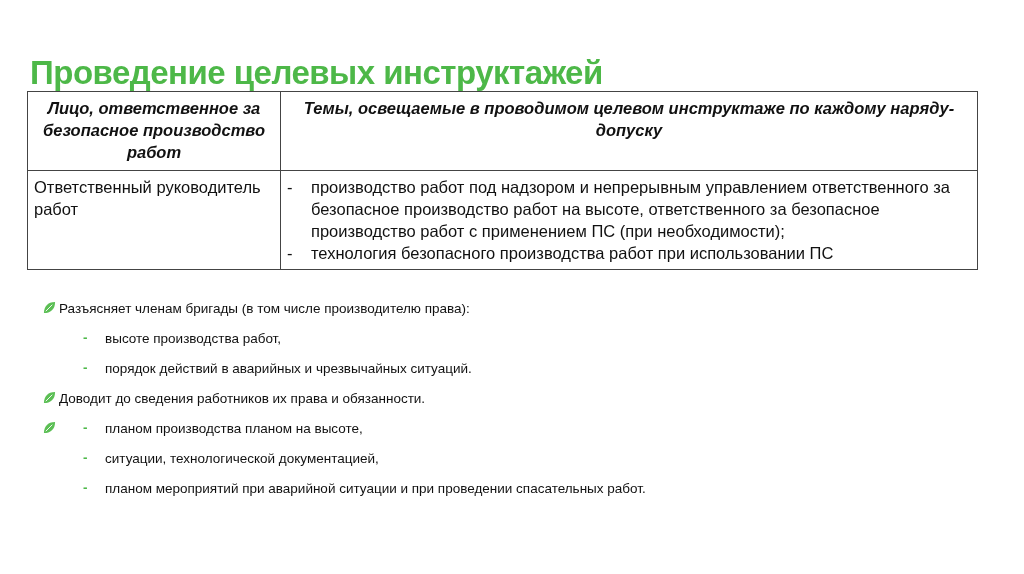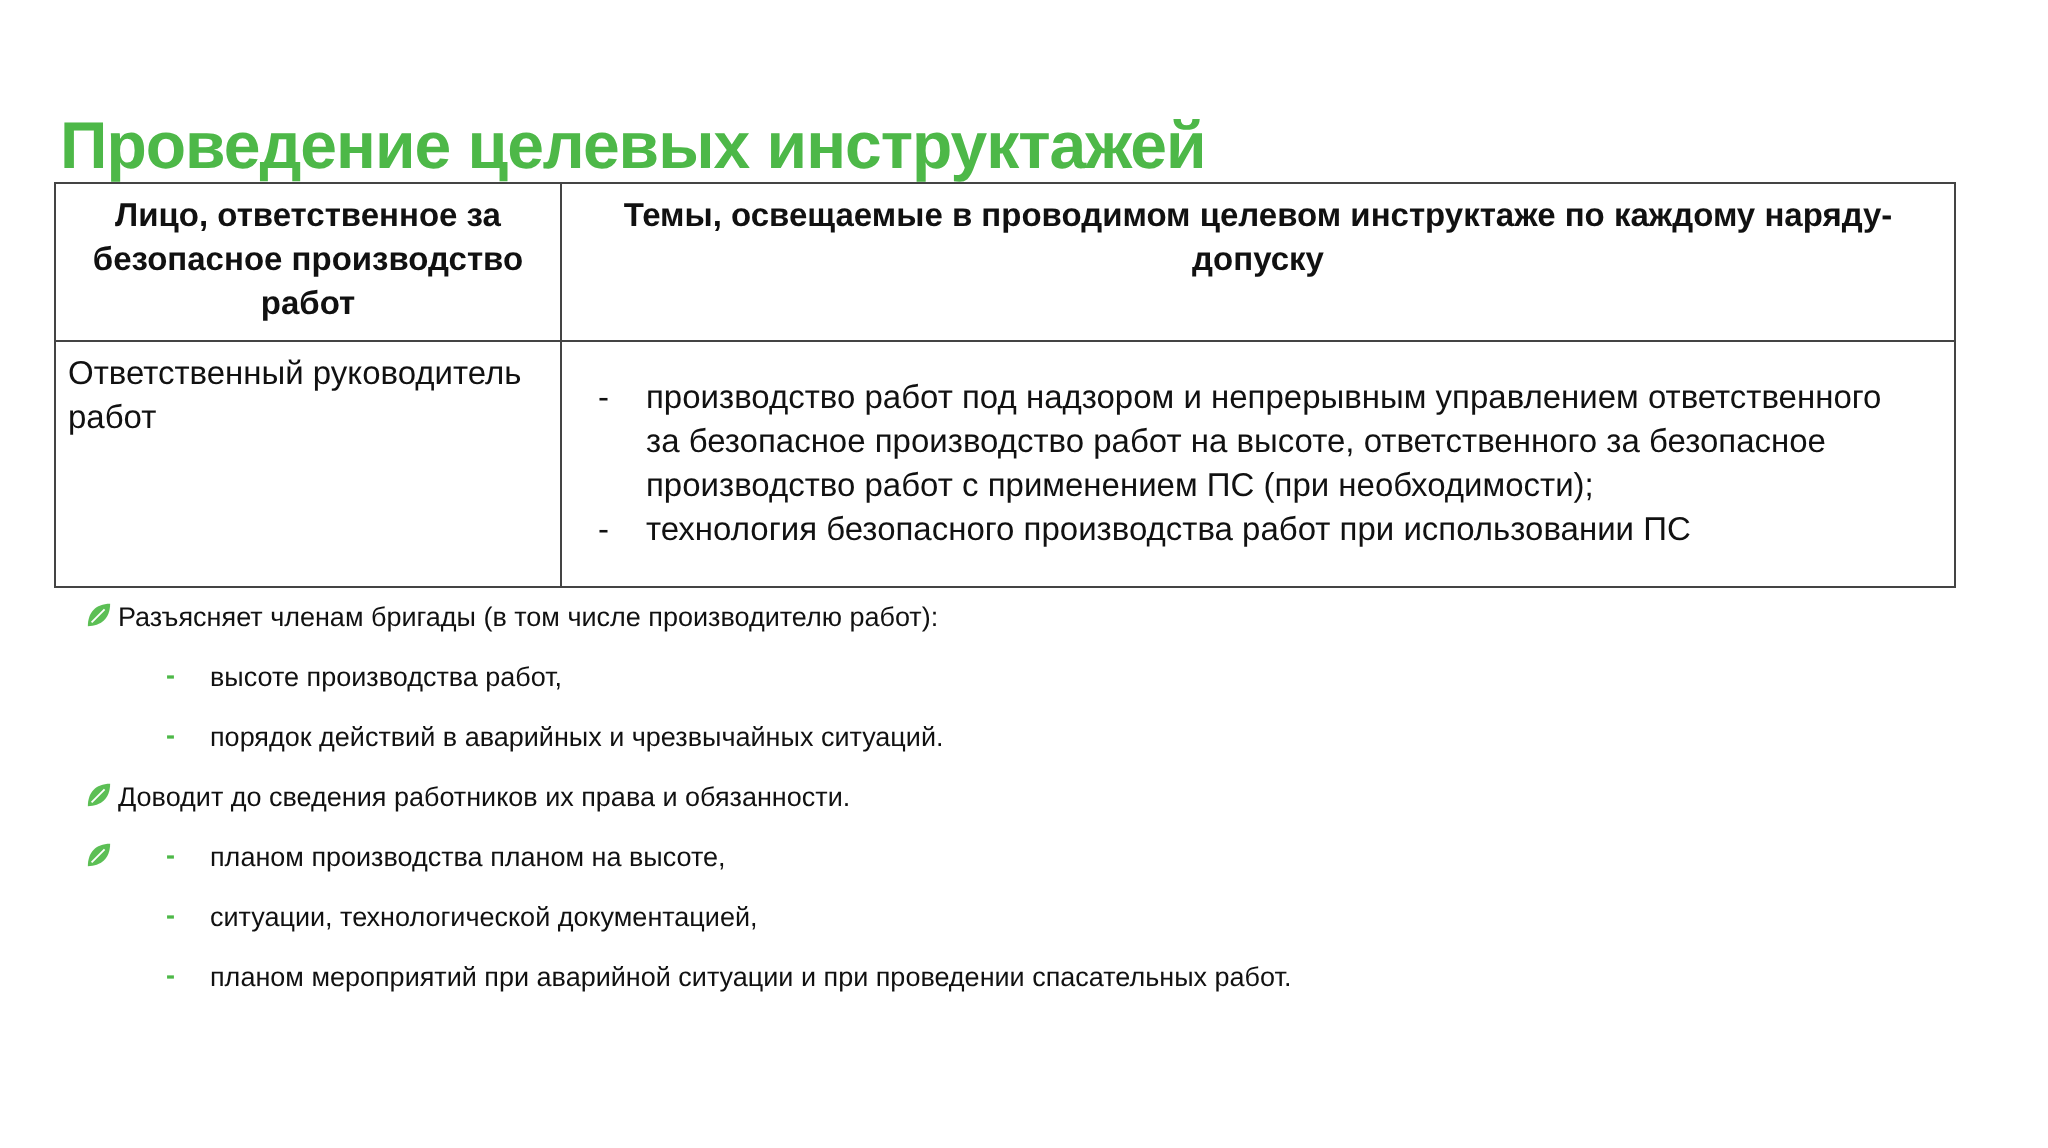--- a/index.html
+++ b/index.html
@@ -1,22 +1,22 @@
 <!DOCTYPE html>
 <html><head>
   <meta charset="utf-8">
   <style>
     html, body { margin: 0; padding: 0; background: #ffffff; }
     body { width: 1024px; height: 574px; position: relative; overflow: hidden; font-family: "Liberation Sans", sans-serif; color: #111; }
     .title { position: absolute; left: 30px; top: 30px; font-size: 33px; font-weight: bold; color: #4db848; letter-spacing: -0.5px; font-family: "Liberation Sans", sans-serif; margin-top: 24px; }
     table.main { position: absolute; left: 27px; top: 91px; width: 951px; border-collapse: collapse; font-size: 16.5px; }
     table.main td, table.main th { border: 1.5px solid #444; vertical-align: top; padding: 5px 6px; line-height: 22px; }
-    table.main th { font-weight: bold; text-align: center; height: 68px; }
+    table.main th { font-weight: bold; text-align: center; height: 68px; font-style: italic; }
     table.main th.c1 { width: 240px; }
-    .topics { list-style: none; margin: 12px; padding: 0; }
+    .topics { list-style: none; margin: 0; padding: 0; }
     .topics li { position: relative; padding-left: 24px; }
     .topics li::before { content: "-"; position: absolute; left: 0; }
     .bullets { position: absolute; left: 43px; top: 298px; width: 935px; font-size: 13.5px; line-height: 22px; }
     .b { position: relative; padding-left: 16px; margin-bottom: 8px; text-align: justify; }
     .leaf { position: absolute; left: 0; top: 3px; width: 13px; height: 13px; }
     .sub { position: relative; padding-left: 62px; margin-bottom: 8px; }
     .dash { position: absolute; left: 40px; top: -1px; color: #4db848; font-weight: bold; }
   </style>
 </head>
 <body>
@@ -40,21 +40,21 @@
   </tr>
 </tbody>
   </table>
 
 <div class="bullets">
   <div class="b">
     <svg class="leaf" viewBox="0 0 14 14">
         <path d="M1 13 C1 6 5 1 13 1 C13 9 8 13 1 13 Z" fill="#5cbf55"></path>
         <path d="M3 11 L10 4" stroke="#fff" stroke-width="1"></path>
       </svg>
-    <span>Разъясняет членам бригады (в том числе производителю работ):</span>
+    <span>Разъясняет членам бригады (в том числе производителю права):</span>
   </div>
   <div class="sub"><span class="dash">-</span><span>высоте производства работ,</span></div>
   <div class="sub"><span class="dash">-</span><span>порядок действий в аварийных и чрезвычайных ситуаций.</span></div>
 
   <div class="b">
     <svg class="leaf" viewBox="0 0 14 14">
         <path d="M1 13 C1 6 5 1 13 1 C13 9 8 13 1 13 Z" fill="#5cbf55"></path>
         <path d="M3 11 L10 4" stroke="#fff" stroke-width="1"></path>
       </svg>
     <span>Доводит до сведения работников их права и обязанности.</span>

